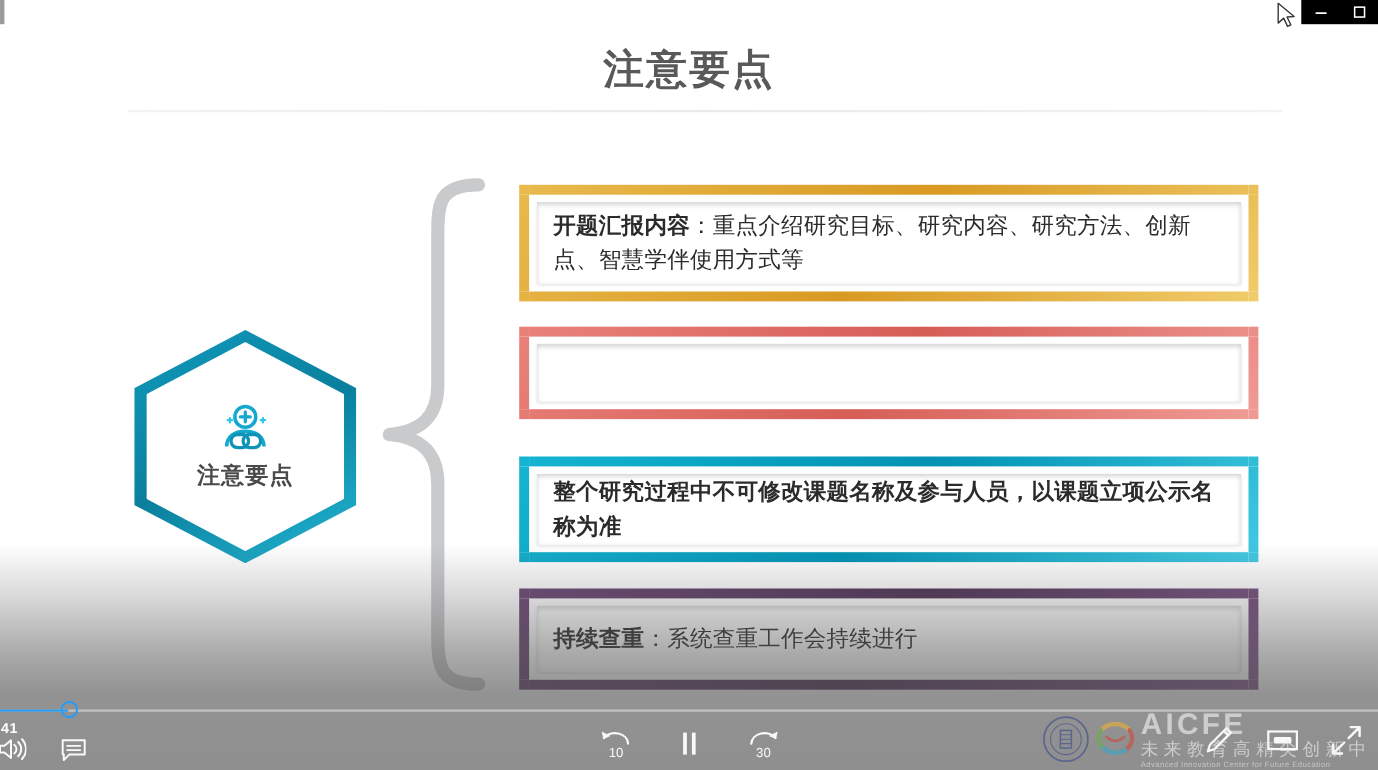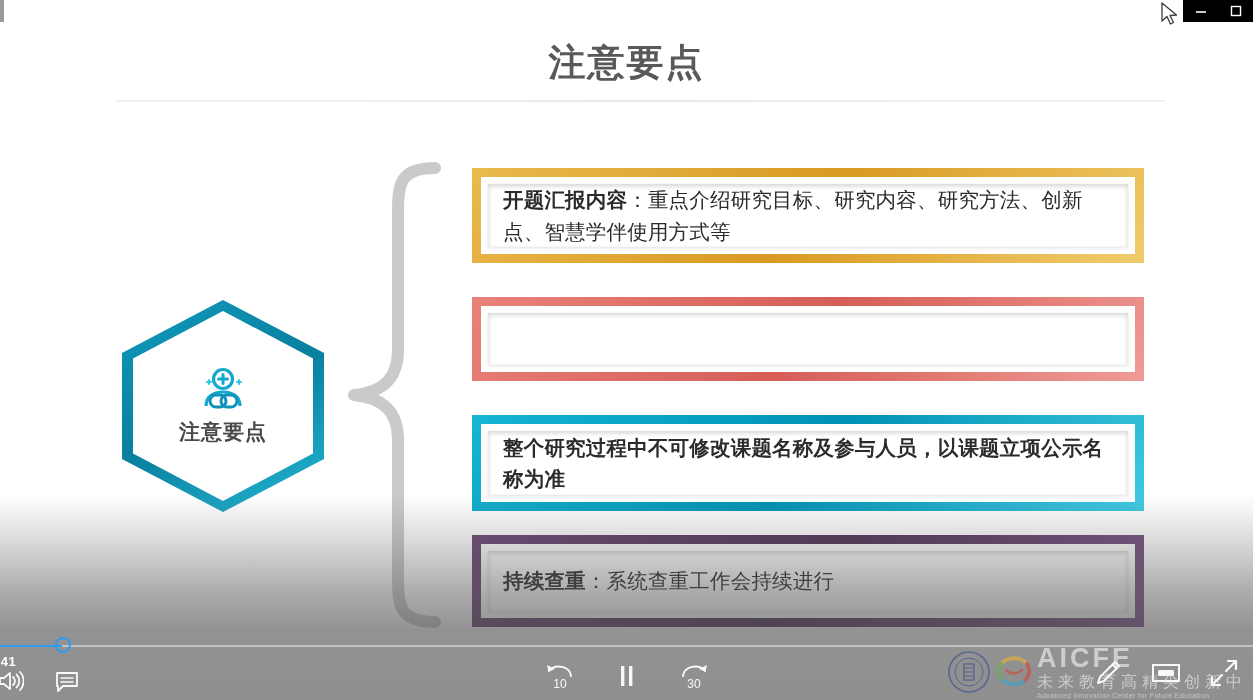--- a/index.html
+++ b/index.html
@@ -87,21 +87,21 @@
   }
   .box-text {
     position: relative;
     font-size: 20.5px;
     line-height: 1.52;
     color: #2b2b2b;
     letter-spacing: .2px;
   }
   .box-text b { font-weight: bold; }
 
-  #box1 { top: 168px; height: 95px; border-width: 9px;
+  #box1 { top: 168px; height: 106px; border-width: 9px;
           border-color: #e0a82e; border-image: linear-gradient(130deg,#e8b94c,#d99a23,#f0cb6a) 1; }
   #box2 { top: 297px; height: 84px; border-width: 9px;
           border-color: #e0706a; border-image: linear-gradient(130deg,#e8817a,#d65e57,#ef9a94) 1; }
   #box3 { top: 415px; height: 96px; border-width: 9px;
           border-color: #00a3c4; border-image: linear-gradient(130deg,#14b4d2,#0092b4,#3fc8e0) 1; border-radius: 14px; }
   #box4 { top: 535px; height: 92px; border-width: 9px;
           border-color: #5c3b63; border-image: linear-gradient(130deg,#6b4574,#4c3053,#7e5488) 1;
           background: transparent; }
 
   

